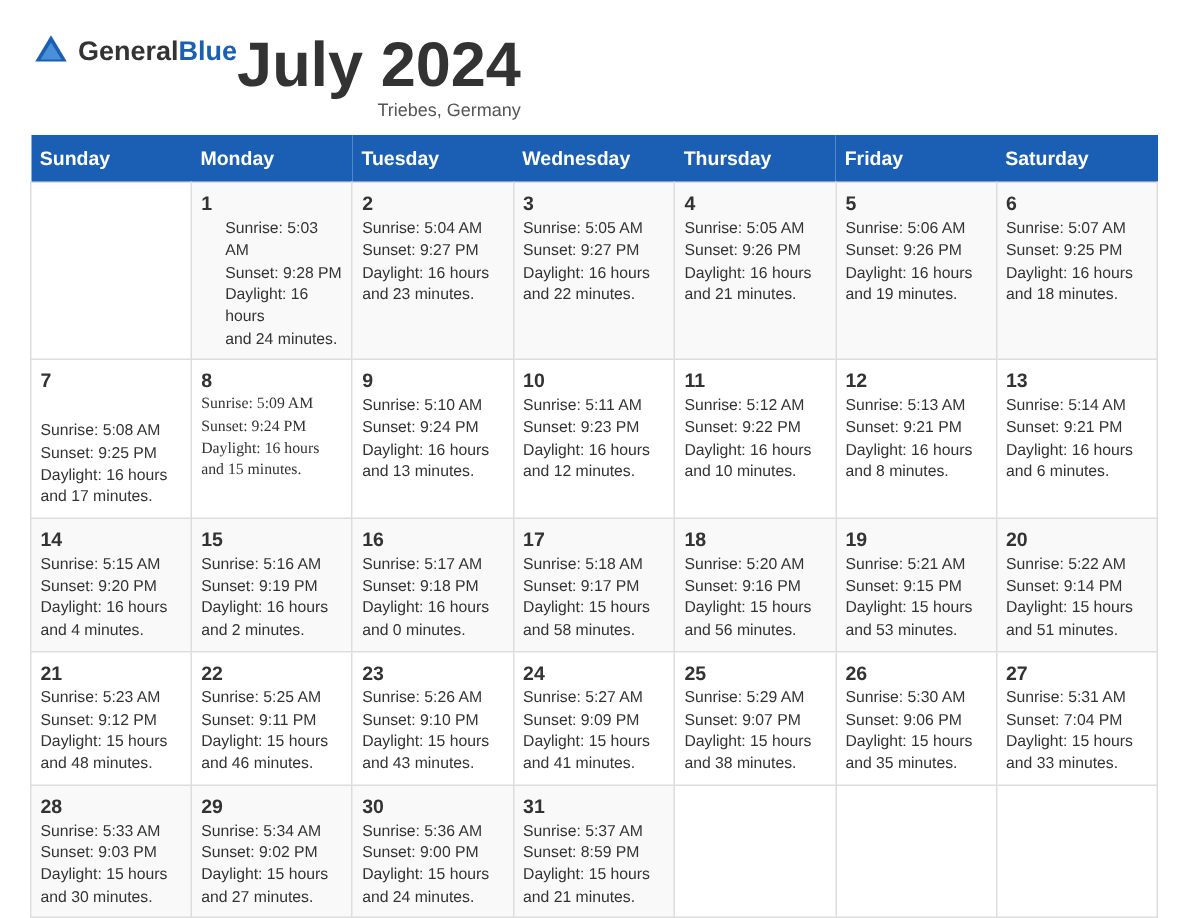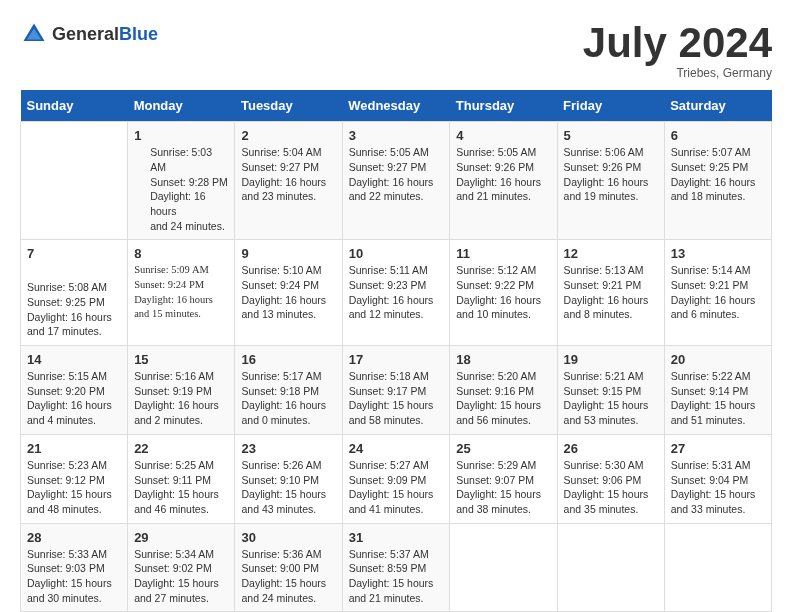--- a/index.html
+++ b/index.html
@@ -5,21 +5,20 @@
     * { box-sizing: border-box; margin: 0; padding: 0; }
     body {
       font-family: Arial, sans-serif;
       background: #fff;
       width: 792px;
       min-height: 612px;
       padding: 20px;
     }
     .header-section {
       display: flex;
-      justify-content: space-between;
       align-items: flex-start;
       margin-bottom: 10px;
     }
     .logo {
       display: flex;
       align-items: center;
       gap: 4px;
     }
     .logo-text-general {
       font-size: 18px;
@@ -308,21 +307,21 @@
         <td>
           <span class="day-number">26</span>
           <div class="day-info" style="white-space: pre-line;">Sunrise: 5:30 AM
 Sunset: 9:06 PM
 Daylight: 15 hours
 and 35 minutes.</div>
         </td>
         <td>
           <span class="day-number">27</span>
           <div class="day-info" style="white-space: pre-line;">Sunrise: 5:31 AM
-Sunset: 9:04 PM
+Sunset: 7:04 PM
 Daylight: 15 hours
 and 33 minutes.</div>
         </td>
       </tr>
       <tr>
         <td>
           <span class="day-number">28</span>
           <div class="day-info" style="white-space: pre-line;">Sunrise: 5:33 AM
 Sunset: 9:03 PM
 Daylight: 15 hours

